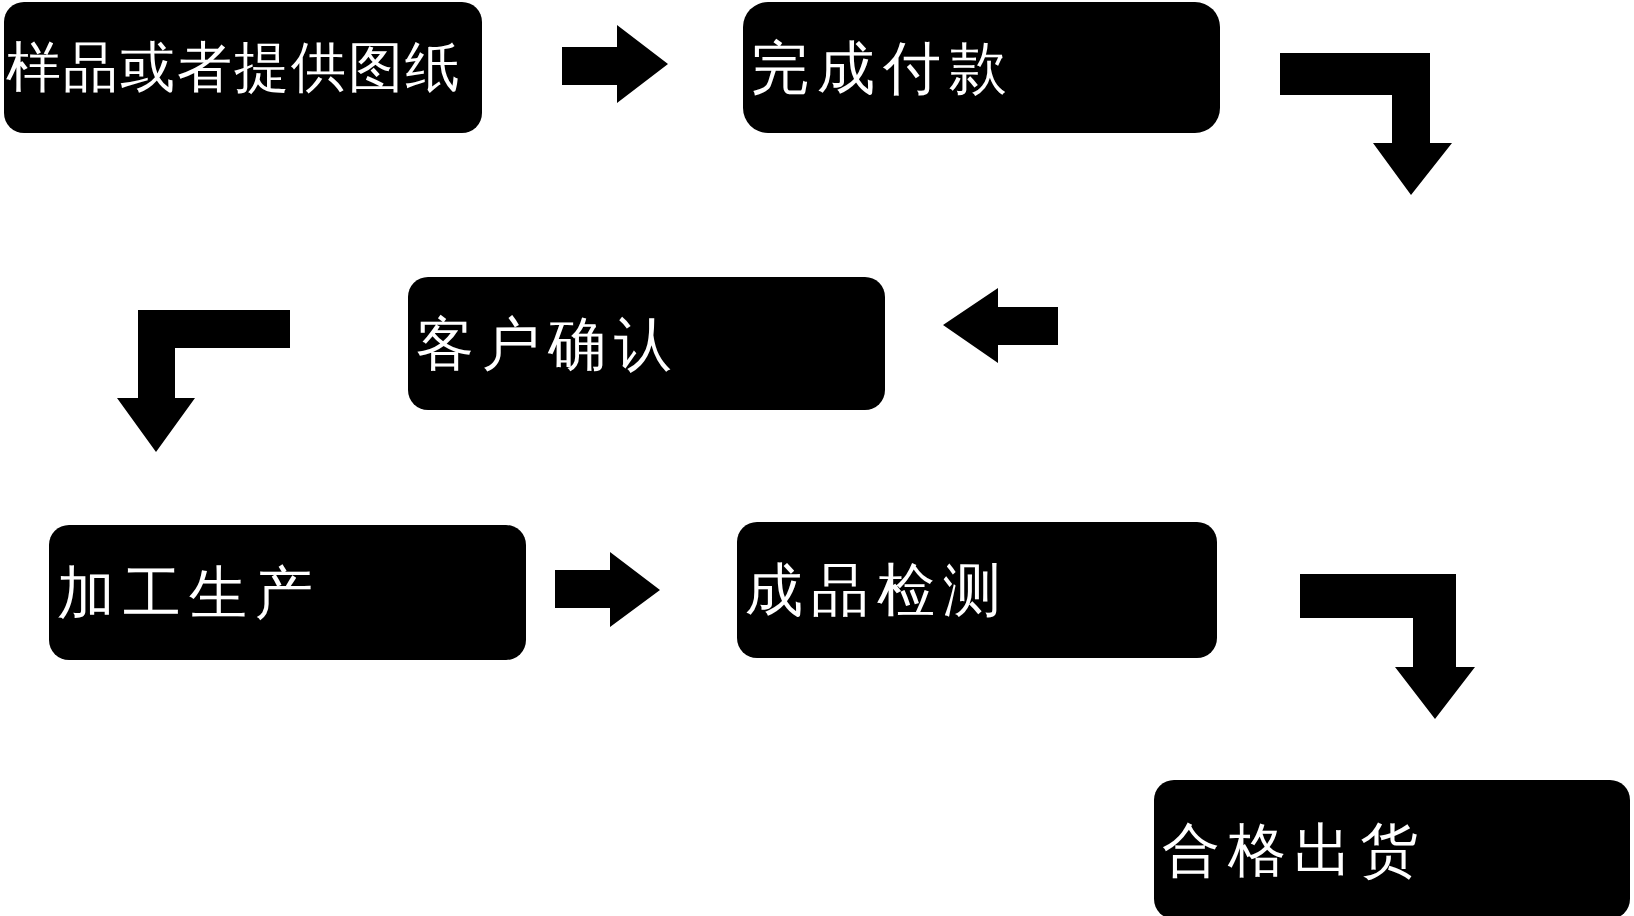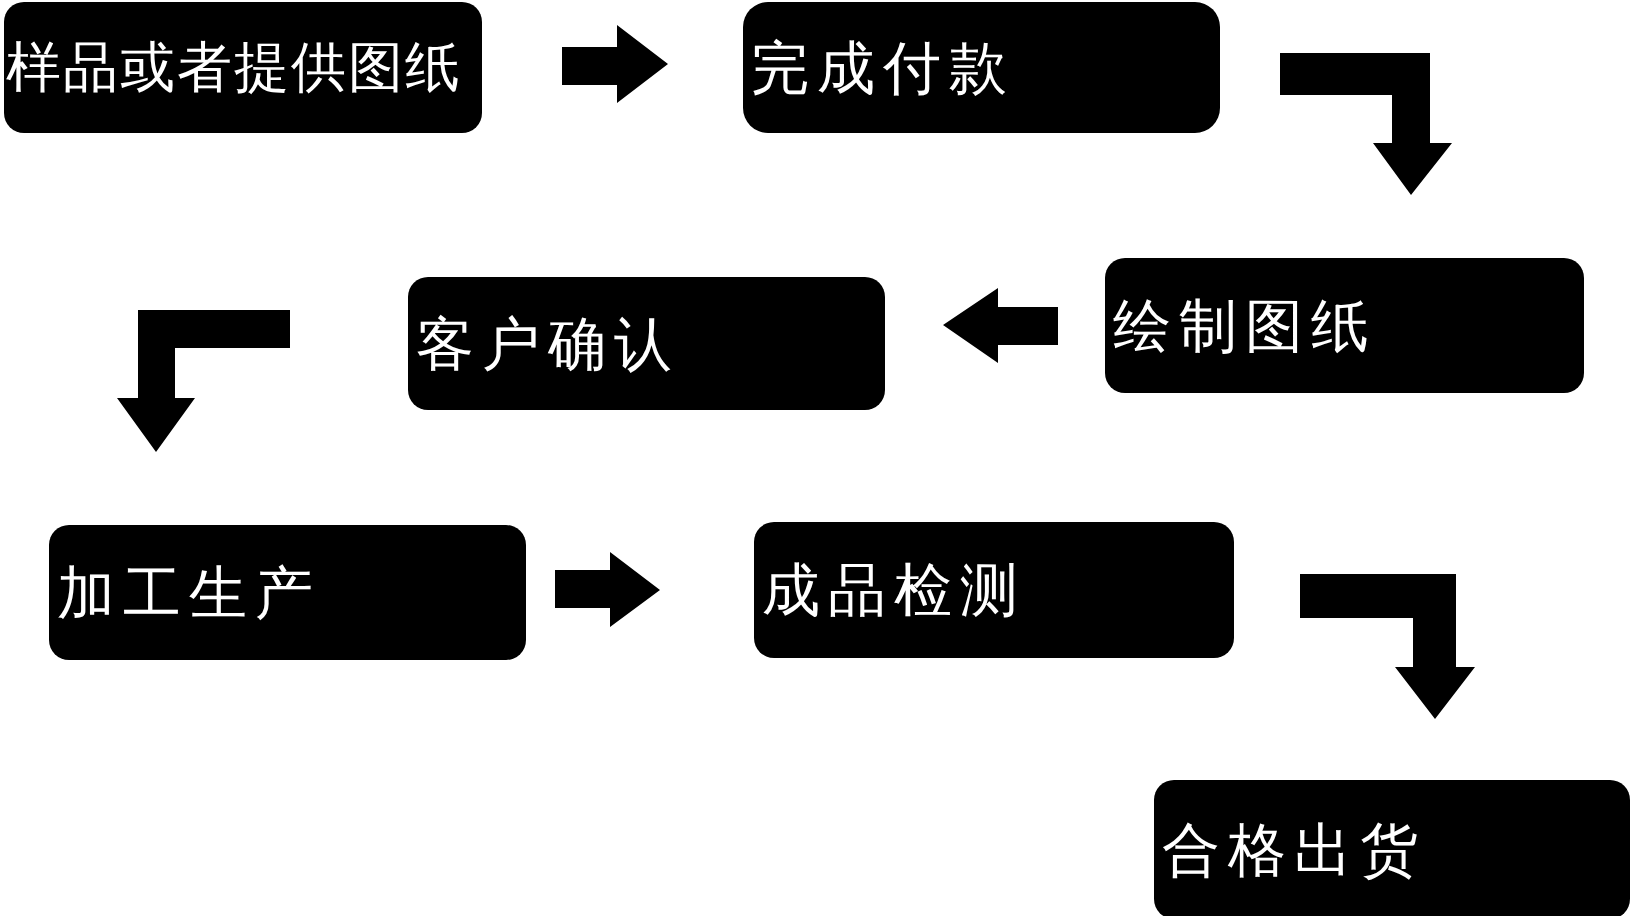--- a/index.html
+++ b/index.html
@@ -67,33 +67,30 @@
   </svg>
 
   <div class="node long" style="left:4px; top:2px; width:478px; height:131px;">
     <span class="node-label">样品或者提供图纸</span>
   </div>
 
   <div class="node" style="left:743px; top:2px; width:477px; height:131px;border-radius:25px;">
     <span class="node-label">完成付款</span>
   </div>
 
-  <div class="node" style="left:1105px; top:258px; width:479px; height:135px;">
-    <span class="node-label">绘制图纸</span>
-  </div>
 
   <div class="node" style="left:408px; top:260px; width:477px; height:133px;margin-top:17px;">
     <span class="node-label">客户确认</span>
   </div>
 
   <div class="node" style="left:1px; top:525px; width:477px; height:135px;margin-left:48px;">
     <span class="node-label">加工生产</span>
   </div>
 
-  <div class="node" style="left:754px; top:522px; width:480px; height:136px;">
+  <div class="node" style="left:737px; top:522px; width:480px; height:136px;">
     <span class="node-label">成品检测</span>
   </div>
 
   <div class="node" style="left:1154px; top:780px; width:476px; height:139px;">
     <span class="node-label">合格出货</span>
   </div>
 
 </div>
 
 </body></html>

